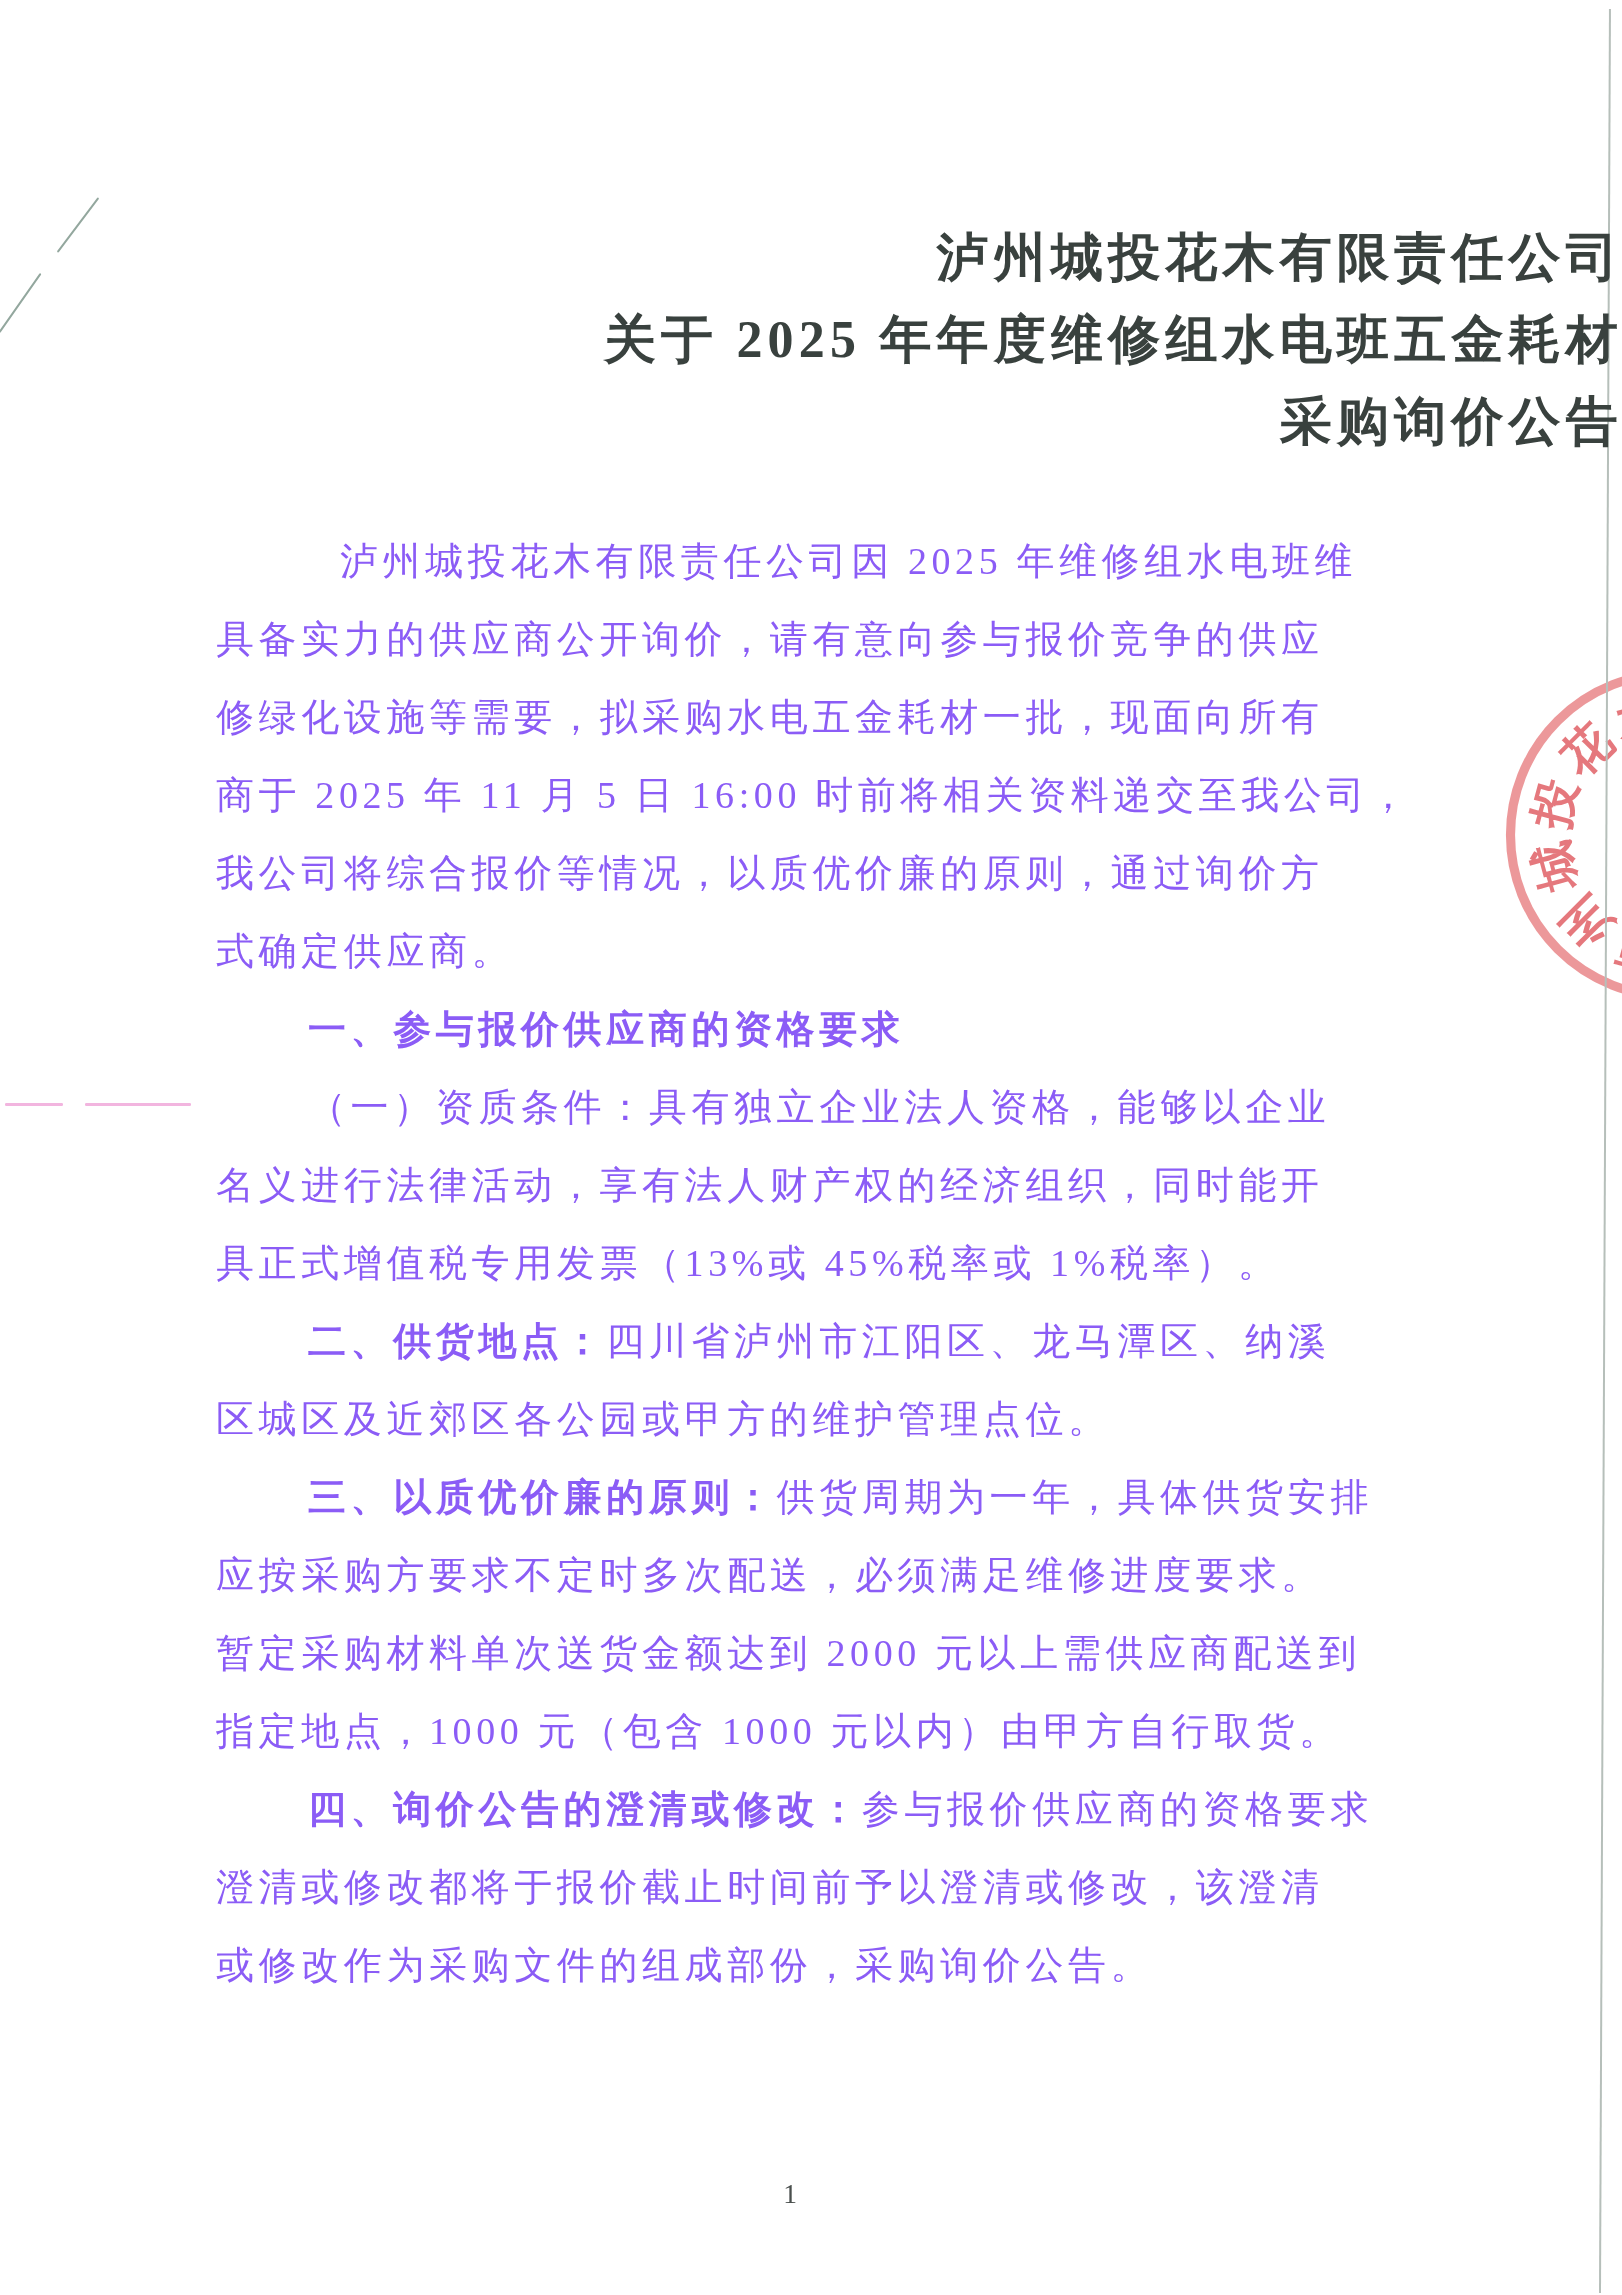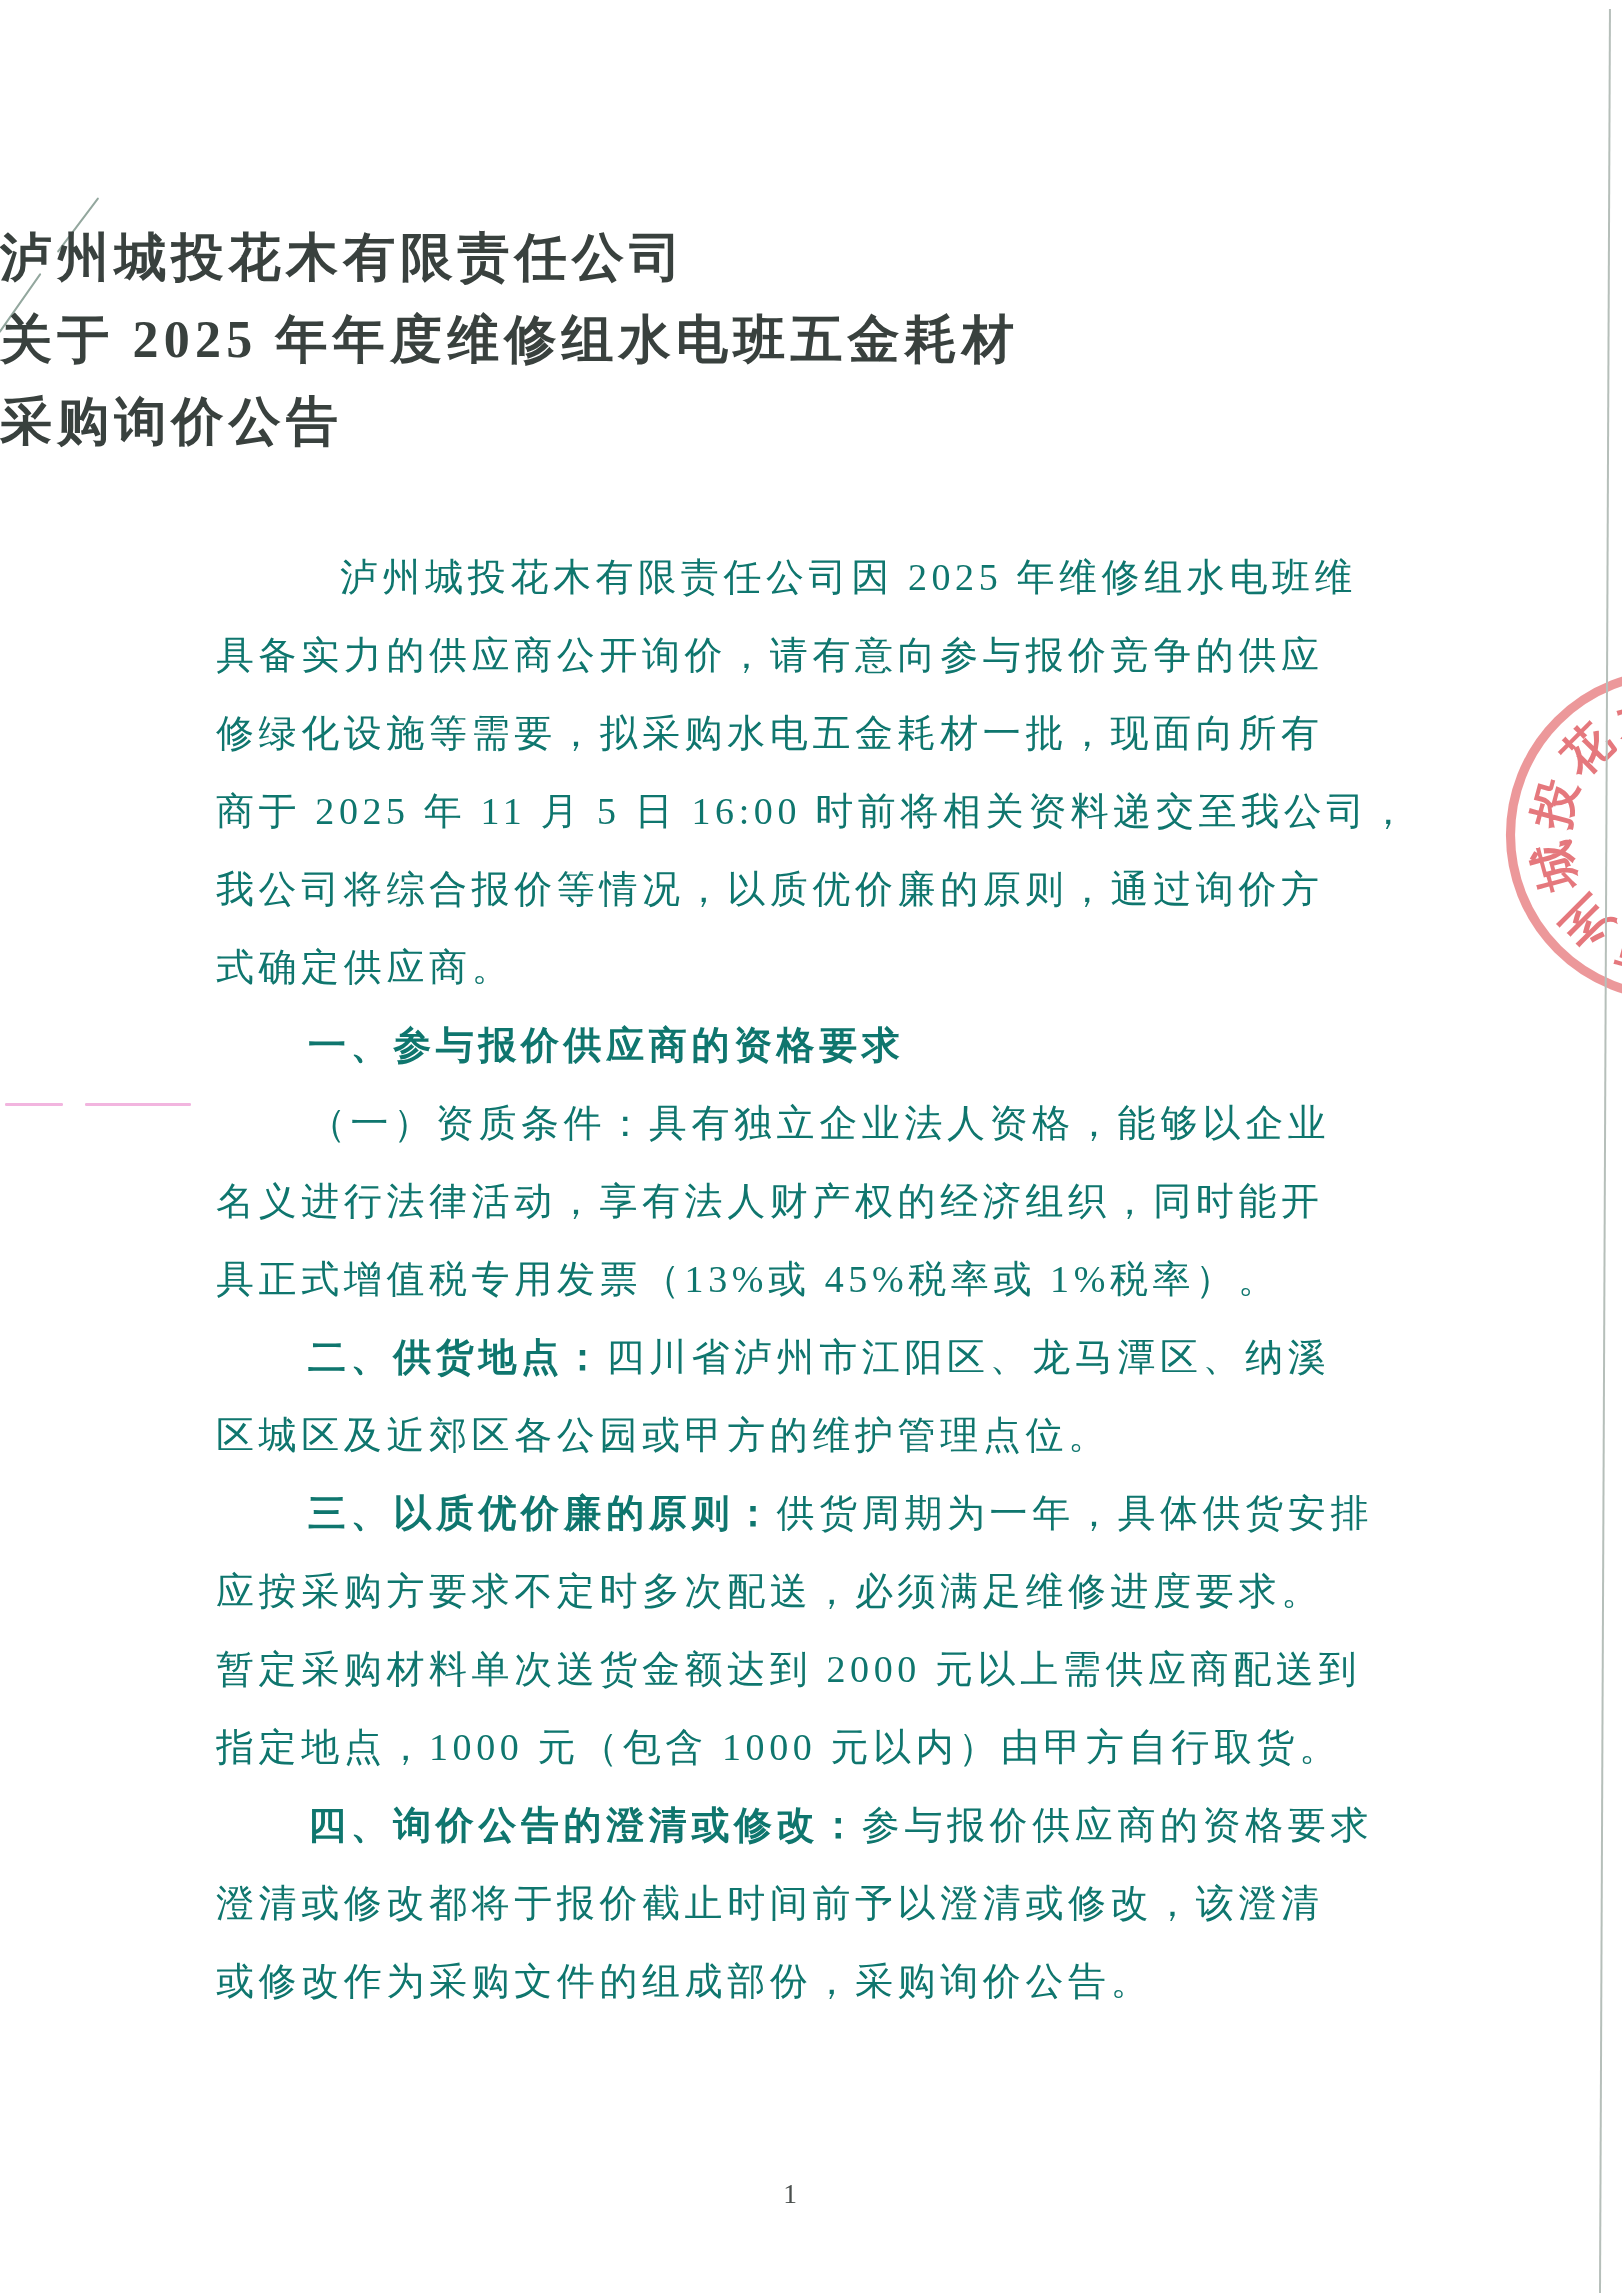--- a/index.html
+++ b/index.html
@@ -6,34 +6,34 @@
   .page{
     position:relative;
     width:1623px;height:2295px;
     background:#ffffff;
     overflow:hidden;
     font-family:"Liberation Serif",serif;
   }
   
   .doc-header{
     position:absolute;left:0;top:217px;width:1623px;
-    text-align:left;
+    text-align:right;
     font-weight:700;
     font-size:52px;
     line-height:82px;
     letter-spacing:5.2px;
     color:#39413e;
   }
   
   .doc-body{
-    position:absolute;left:216px;top:538px;width:1204px;
+    position:absolute;left:216px;top:522px;width:1204px;
     font-size:38px;
     line-height:78px;
     letter-spacing:4.6px;
-    color:#0f766e;
+    color:#8b5cf6;
   }
   .line{white-space:nowrap;}
   .ind-p{padding-left:124px;}
   .ind-h{padding-left:92px;}
   .b{font-weight:400;}
   .hei{font-weight:700;font-family:Liberation Serif, serif;}
   
   .page-number{
     position:absolute;left:0;top:2178px;width:1580px;
     text-align:center;

